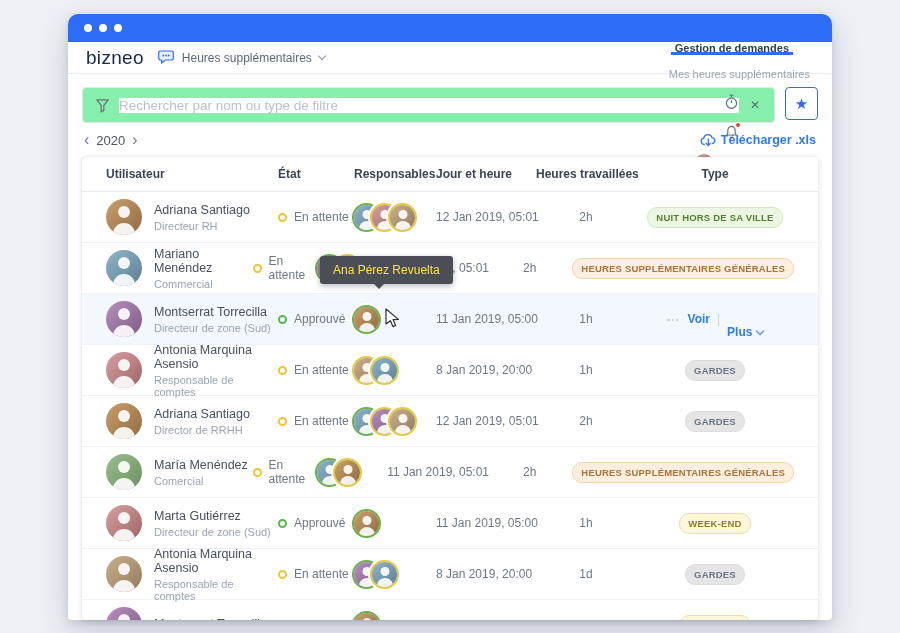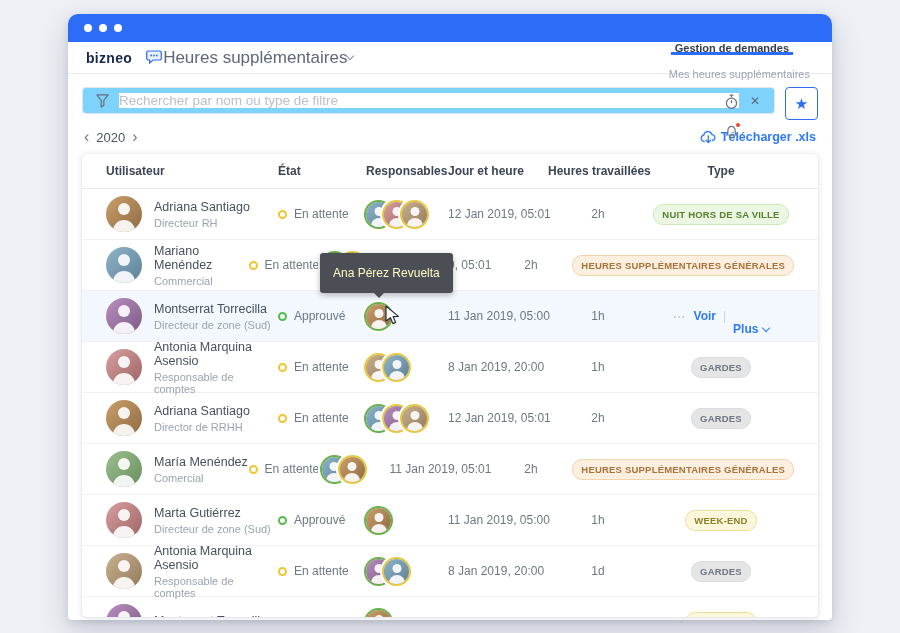--- a/index.html
+++ b/index.html
@@ -15,58 +15,58 @@
     background: #fff; border-radius: 10px 10px 4px 4px;
     box-shadow: 0 12px 30px rgba(25,39,70,.18), 0 2px 8px rgba(25,39,70,.12);
   }
   
   .titlebar { height: 28px; background: #2d6cf6; border-radius: 10px 10px 0 0;
     display: flex; align-items: center; gap: 7px; padding-left: 16px; }
   .wdot { width: 8px; height: 8px; border-radius: 50%; background: #fff; cursor: pointer; }
   
   .appbar { height: 32px; display: flex; align-items: center; padding: 0 18px;
     border-bottom: 1px solid #e9ebef; background: #fff; }
-  .logo { font-size: 14px; font-weight: 700; color: #16294d; letter-spacing: .3px; margin-right: 14px; }
-  .module { display: flex; align-items: center; color: #5d6878; font-size: 17px; cursor: pointer; }
+  .logo { font-size: 19px; font-weight: 400; color: #16294d; letter-spacing: .3px; margin-right: 14px; }
+  .module { display: flex; align-items: center; gap: 7px; color: #5d6878; font-size: 12px; cursor: pointer; }
   .chev { display: inline-block; width: 6px; height: 6px; border-right: 1.5px solid #8b95a3;
     border-bottom: 1.5px solid #8b95a3; transform: rotate(45deg); margin-top: -3px; }
   .chev.blue { border-color: #2e7bf6; }
   .appbar-right { margin-left: auto; display: flex; align-items: center; gap: 14px; height: 100%; flex-direction: column; }
   .tab { height: 100%; display: flex; align-items: center; font-size: 11px; position: relative; padding: 0 4px; cursor: pointer; white-space: nowrap; }
   .tab.active { color: #323c4d; font-weight: 700; }
   .tab.active::after { content: ""; position: absolute; left: 0; right: 0; bottom: -1px; height: 3px; background: #2d6cf6; }
   .tab.inactive { color: #9aa4b1; margin-left: 15px; }
   .iconbtn { position: relative; display: flex; align-items: center; cursor: pointer; }
   .notif-dot { position: absolute; top: -2px; right: -2px; width: 6px; height: 6px; border-radius: 50%; background: #e8452c; border: 1px solid #fff; }
   .user { display: flex; align-items: center; gap: 6px; font-size: 11px; color: #55606f; cursor: pointer; }
   
   .content { padding: 13px 14px 0; }
   .search-row { display: flex; gap: 10px; }
-  .search-box { flex: 1; height: 27px; border: 1px solid #e2e6ec; border-radius: 4px;
-    display: flex; align-items: center; padding: 0 12px; gap: 9px; background: #7dd3fc; }
+  .search-box { flex: 1; height: 36px; border: 1px solid #e2e6ec; border-radius: 4px;
+    display: flex; align-items: center; padding: 0 12px; gap: 9px; background: #86efac; }
   .search-box input { flex: 1; border: none; outline: none; font-size: 13.5px; color: #47505f;
     font-family: "Liberation Sans", sans-serif; }
   .search-box input::placeholder { color: #b9c1cc; }
   .clear-x { color: #5f6975; font-size: 12px; cursor: pointer; padding: 2px; }
   .star-btn { width: 33px; height: 33px; border: 1px solid #2d6cf6; border-radius: 4px; background: #fff;
     color: #2d6cf6; font-size: 15px; display: flex; align-items: center; justify-content: center; cursor: pointer; }
   .meta-row { display: flex; align-items: center; margin: 9px 2px; }
   .yearnav { display: flex; align-items: center; gap: 7px; font-size: 13px; color: #4c5665; }
   .yn-ch { color: #6f7a89; font-size: 16px; cursor: pointer; line-height: 1; }
   .download { margin-left: auto; display: flex; align-items: center; gap: 4px; color: #2e7bf6;
     font-size: 12.5px; font-weight: 700; cursor: pointer; }
   
   .card { background: #fff; border-radius: 4px; height: 463px; overflow: hidden; position: relative;
     box-shadow: 0 1px 6px rgba(34,48,73,.15), 0 0 1px rgba(34,48,73,.2); }
   .thead { display: flex; align-items: center; height: 35px; padding: 0 24px;
     border-bottom: 1px solid #e7eaee; font-size: 12px; font-weight: 700; color: #3b4554; }
   .trow { display: flex; align-items: center; height: 51px; padding: 0 24px; border-bottom: 1px solid #eff1f4; }
   .trow.hover { background: #f2f8fd; }
   .c-user { width: 172px; display: flex; align-items: center; gap: 12px; }
-  .c-etat { width: 88px; }
+  .c-etat { width: 76px; }
   .c-resp { width: 82px; display: flex; align-items: center; }
   .c-jour { width: 100px; font-size: 12px; color: #6e7885; white-space: nowrap; }
   .c-heures { width: 100px; text-align: center; font-size: 12px; color: #6e7885; white-space: nowrap; }
   .c-type { flex: 1; display: flex; justify-content: center; align-items: center; }
   .thead .c-jour, .thead .c-heures { font-size: 12px; color: #3b4554; }
   .name { font-size: 12.5px; color: #47505f; }
   .role { font-size: 11px; color: #9aa4b2; margin-top: 3px; }
   .status { display: flex; align-items: center; gap: 7px; font-size: 12px; color: #6e7885; }
   .sdot { width: 9px; height: 9px; border-radius: 50%; border: 2px solid; flex: 0 0 9px; }
   .sdot.pending { border-color: #f0c52e; }
@@ -104,22 +104,22 @@
   .b-orange { background: #fdefe0; border-color: #f3d3ab; color: #a9733a; }
   .b-gray   { background: #e5e5e5; border-color: #d9dde2; color: #6d7683; }
   .b-yellow { background: #fcf6da; border-color: #eadf9e; color: #8f7e2c; }
   
   .actions { display: flex; align-items: center; gap: 7px; font-size: 12px; white-space: nowrap; }
   .more-dots { color: #aab3bf; letter-spacing: 1px; font-size: 13px; cursor: pointer; }
   .act-link { color: #2e7bf6; font-weight: 700; cursor: pointer; }
   .act-sep { color: #ccd3db; }
   .act-plus { display: flex; align-items: center; gap: 5px; color: #2e7bf6; font-weight: 700; cursor: pointer; margin-top: 26px; }
   
-  .tooltip { position: absolute; left: 238px; top: 99px; background: #4b4f55; color: #fef9c3;
-    font-size: 12px; padding: 13px 13px; border-radius: 3px; z-index: 6; white-space: nowrap;
+  .tooltip { position: absolute; left: 238px; top: 99px; background: #4b4f55; color: #fde047;
+    font-size: 12px; padding: 7px 13px; border-radius: 3px; z-index: 6; white-space: nowrap;
     box-shadow: 0 2px 6px rgba(0,0,0,.28); }
   .tooltip::after { content: ""; position: absolute; left: 54px; bottom: -5px;
     border: 5px solid transparent; border-top-color: #4b4f55; border-bottom: 0; }
   .cursor { position: absolute; left: 303px; top: 151px; z-index: 7; pointer-events: none; }
 </style>
 </head>
 <body>
 
 <div class="window">
 

